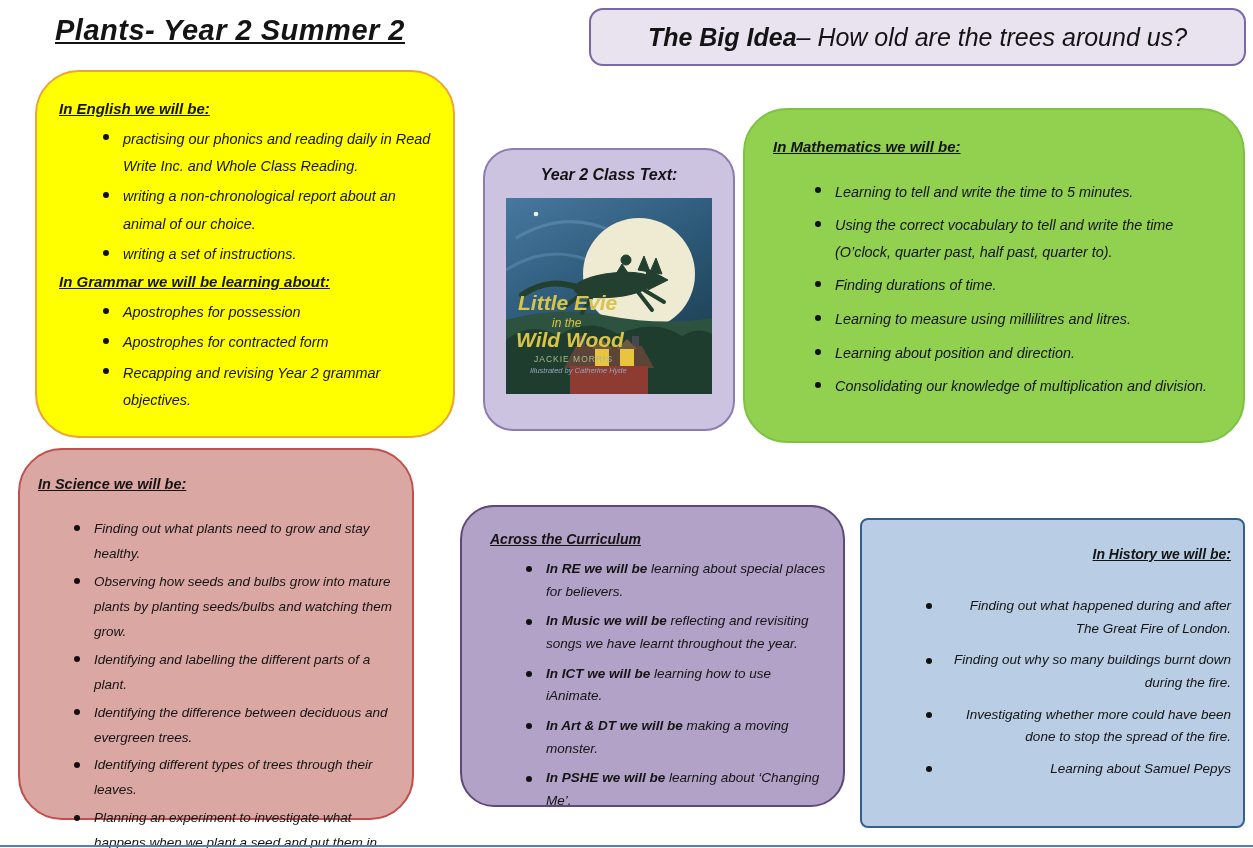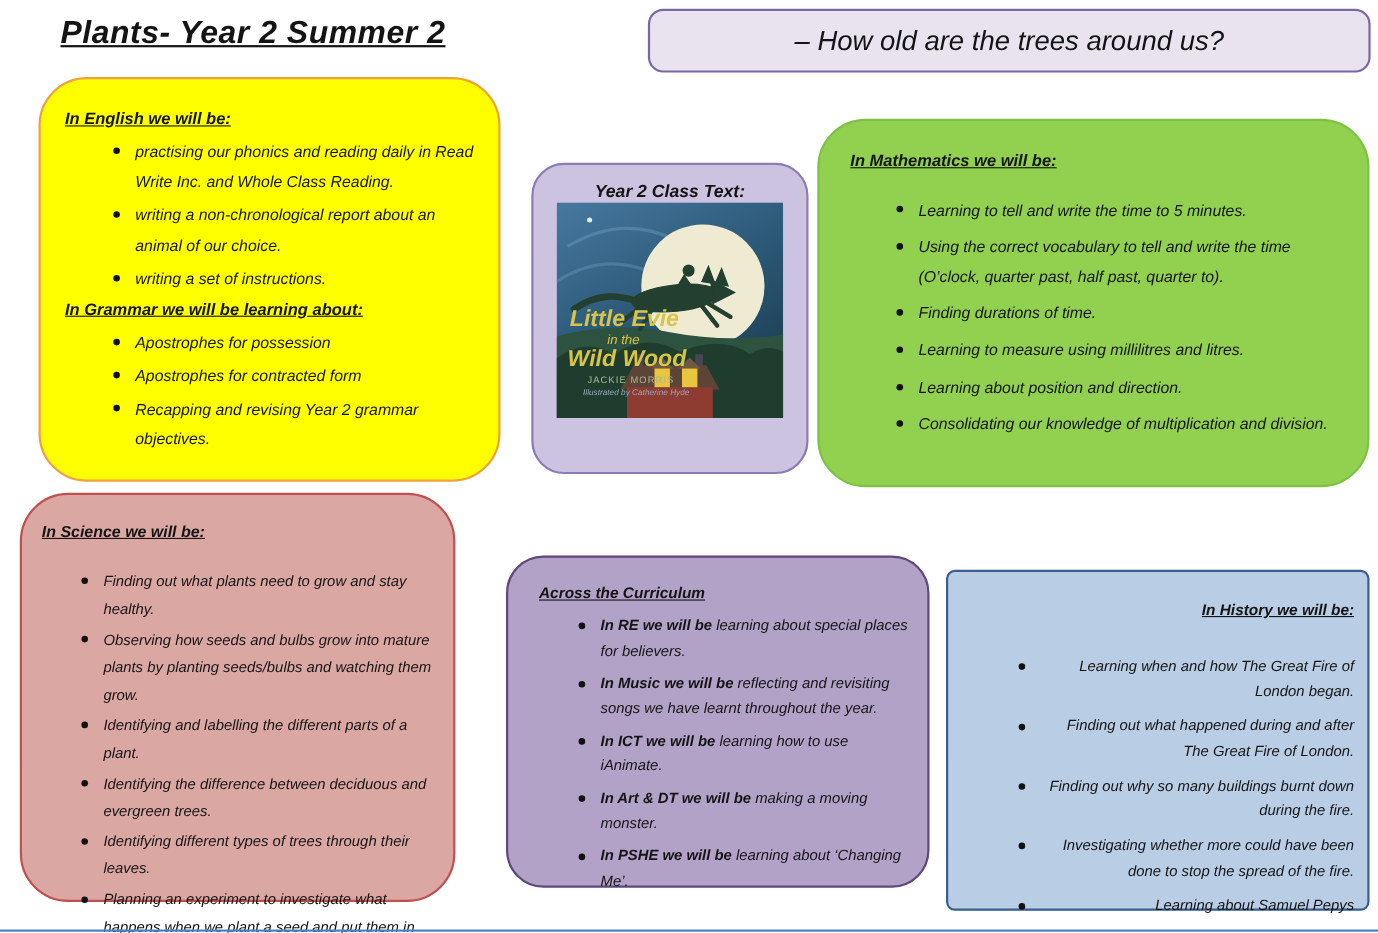--- a/index.html
+++ b/index.html
@@ -56,21 +56,21 @@
   .english li + li { margin-top:3px; }
 
   .classtext {
     left:483px; top:148px; width:252px; height:283px;
     background:var(--classtext_fill); border-color:var(--classtext_border);
     border-radius:30px;
     padding:16px 0 0 0;
     text-align:center;
   }
   .classtext h2 { font-weight:bold; font-size:16px; text-decoration:none; }
-  .classtext .cover-wrap { display:inline-block; line-height:0;text-align:right; }
+  .classtext .cover-wrap { margin-top:14px; display:inline-block; line-height:0;text-align:right; }
 
   .maths {
     left:743px; top:108px; width:502px; height:335px;
     background:var(--maths_fill); border-color:var(--maths_border);
     border-radius:44px;
     padding:26px 18px 10px 28px;
   }
   .maths ul { margin-top:20px; padding-left:40px; font-size:14.4px; line-height:1.85; }
   .maths li + li { margin-top:7px; }
 
@@ -109,20 +109,21 @@
     position:absolute; left:0; top:845px; width:1253px; height:2px;
     background:var(--page_rule);
   }
 </style>
 </head>
 <body>
 
 <h1 class="page-title">Plants- Year 2 Summer 2</h1>
 
 <div class="box bigidea">
+  <span class="bi-bold">The Big Idea</span>
     <span> – How old are the trees around us?</span>
 </div>
 
 <section class="box english">
   <h2 class="heading">In English we will be:</h2>
   <ul>
       <li>practising our phonics and reading daily in Read Write Inc. and Whole Class Reading.</li>
       <li>writing a non-chronological report about an animal of our choice.</li>
       <li>writing a set of instructions.</li>
     </ul>
@@ -214,21 +215,20 @@
       <li><b>In Music we will be</b> reflecting and revisiting songs we have learnt throughout the year.</li>
       <li><b>In ICT we will be</b> learning how to use iAnimate.</li>
       <li><b>In Art &amp; DT we will be</b> making a moving monster.</li>
       <li><b>In PSHE we will be</b> learning about ‘Changing Me’.</li>
     </ul>
 </section>
 
 <section class="box history">
   <h2 class="heading">In History we will be:</h2>
   <ul>
-      <li>Learning when and how The Great Fire of London began.</li>
       <li>Finding out what happened during and after The Great Fire of London.</li>
       <li>Finding out why so many buildings burnt down during the fire.</li>
       <li>Investigating whether more could have been done to stop the spread of the fire.</li>
       <li>Learning about Samuel Pepys</li>
     </ul>
 </section>
 
 <div class="page-rule"></div>
 
 </body></html>

